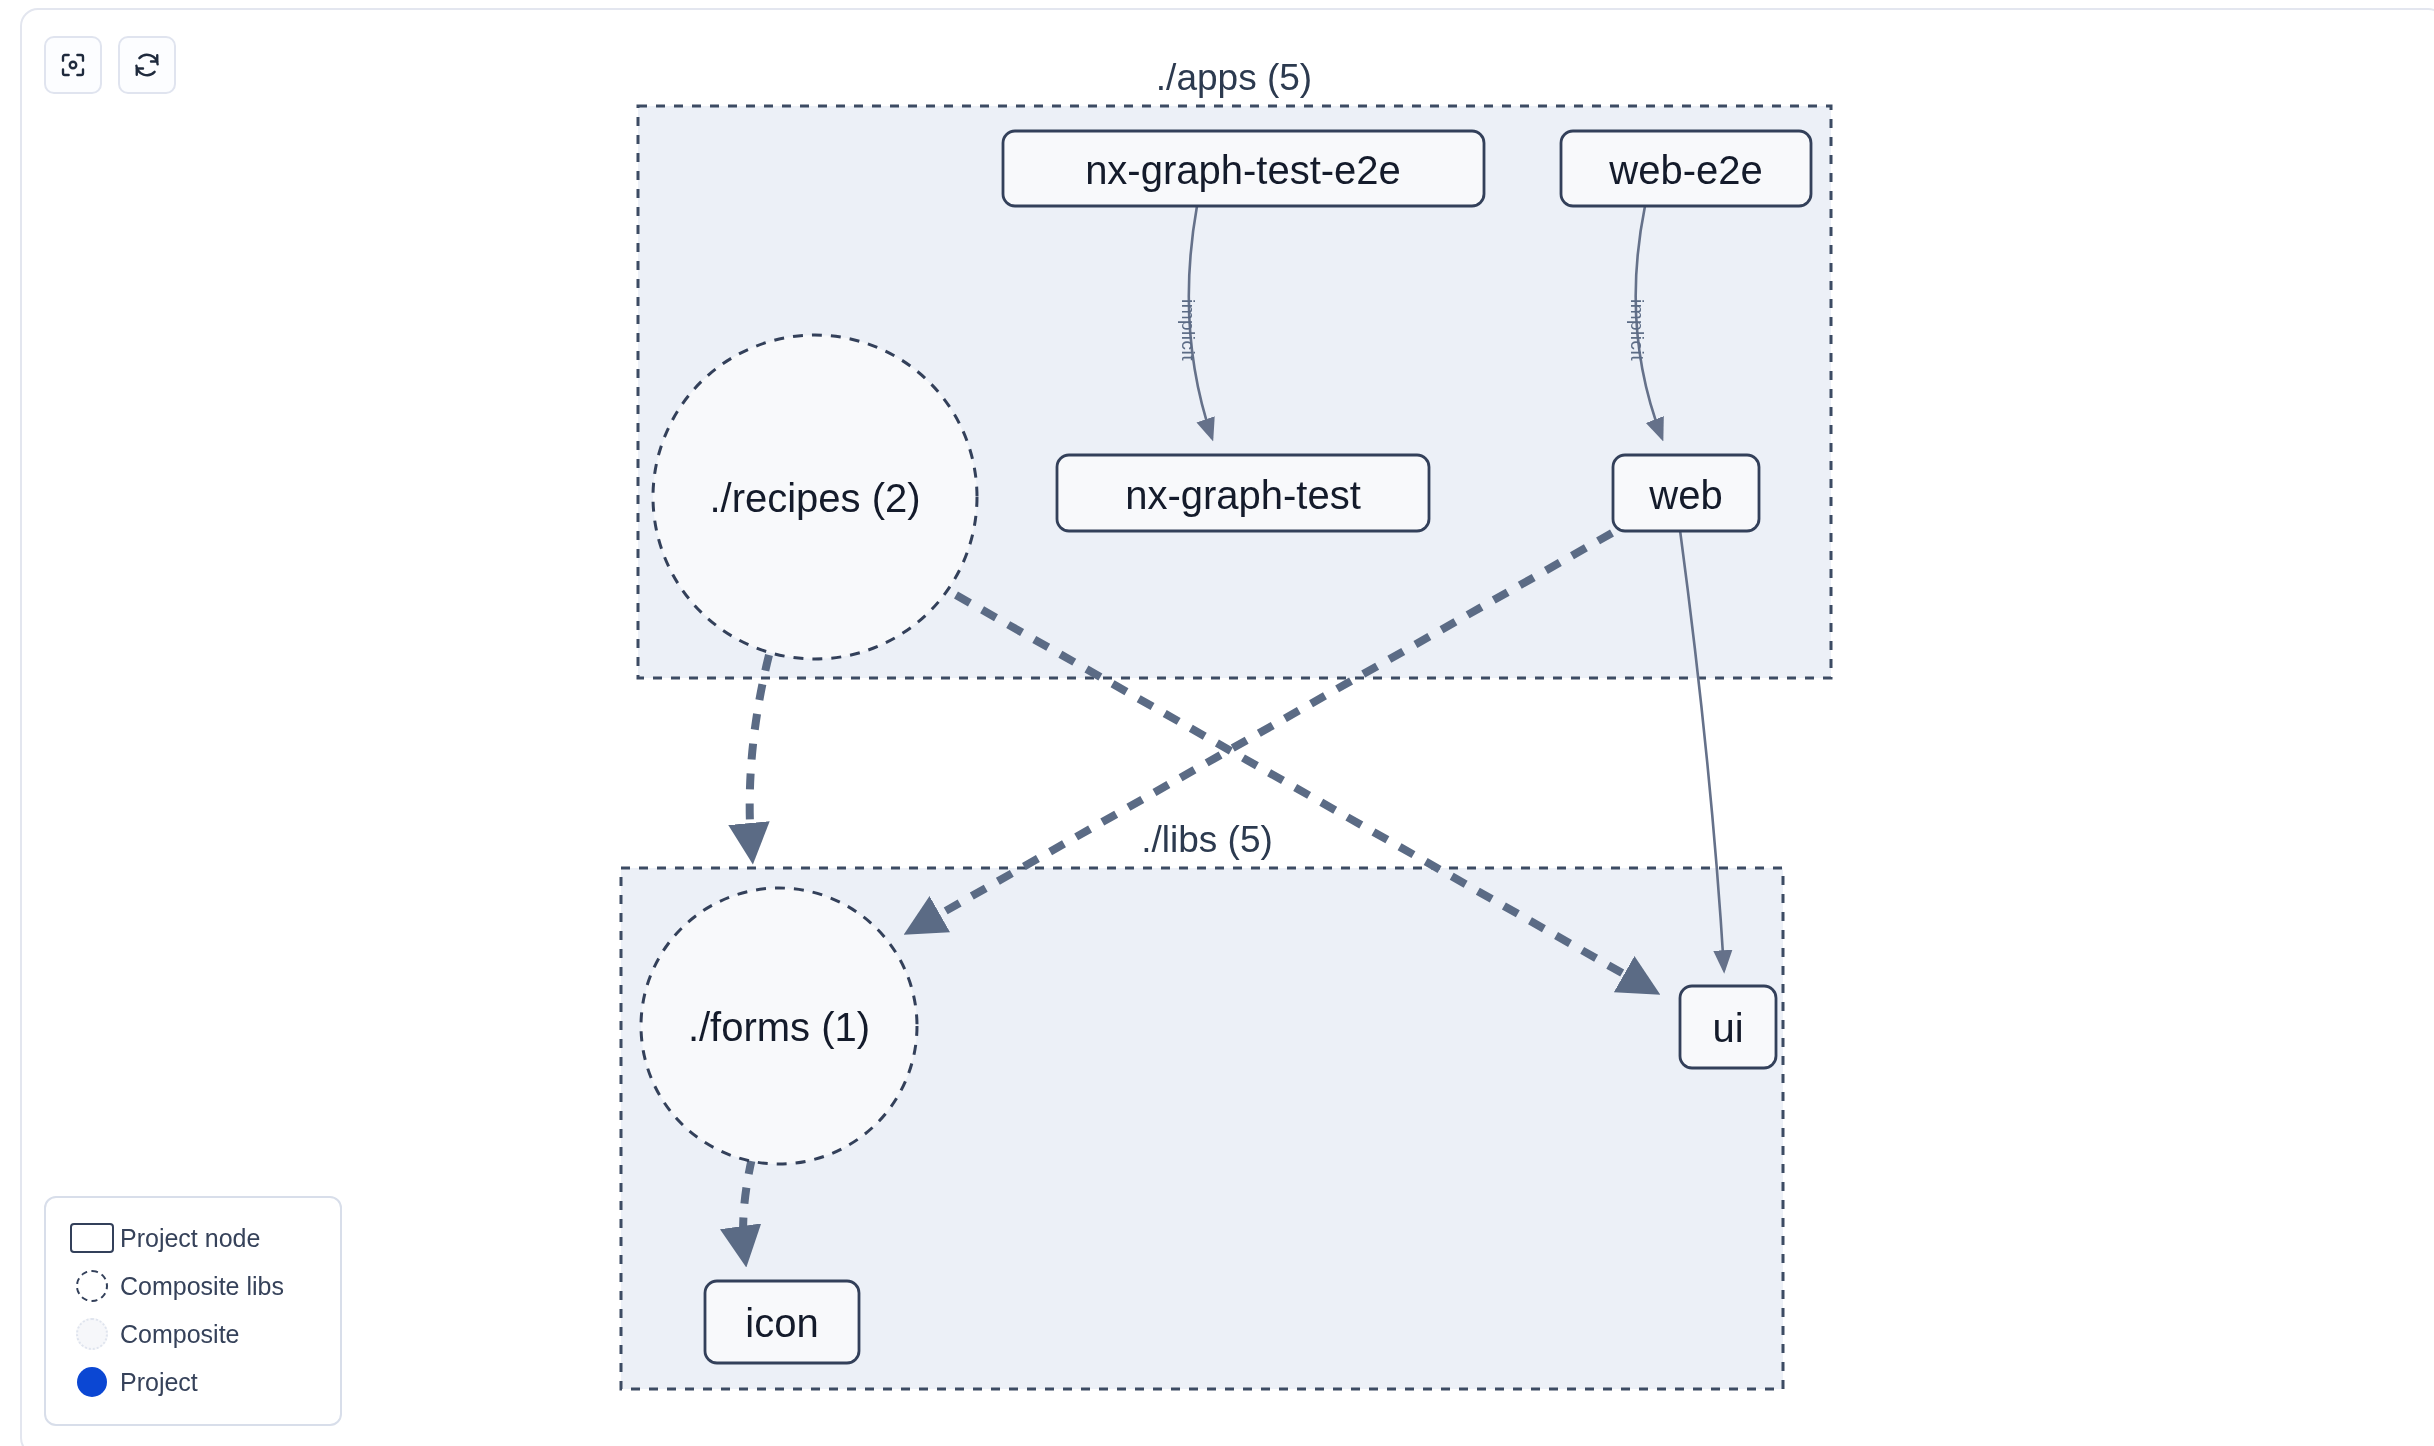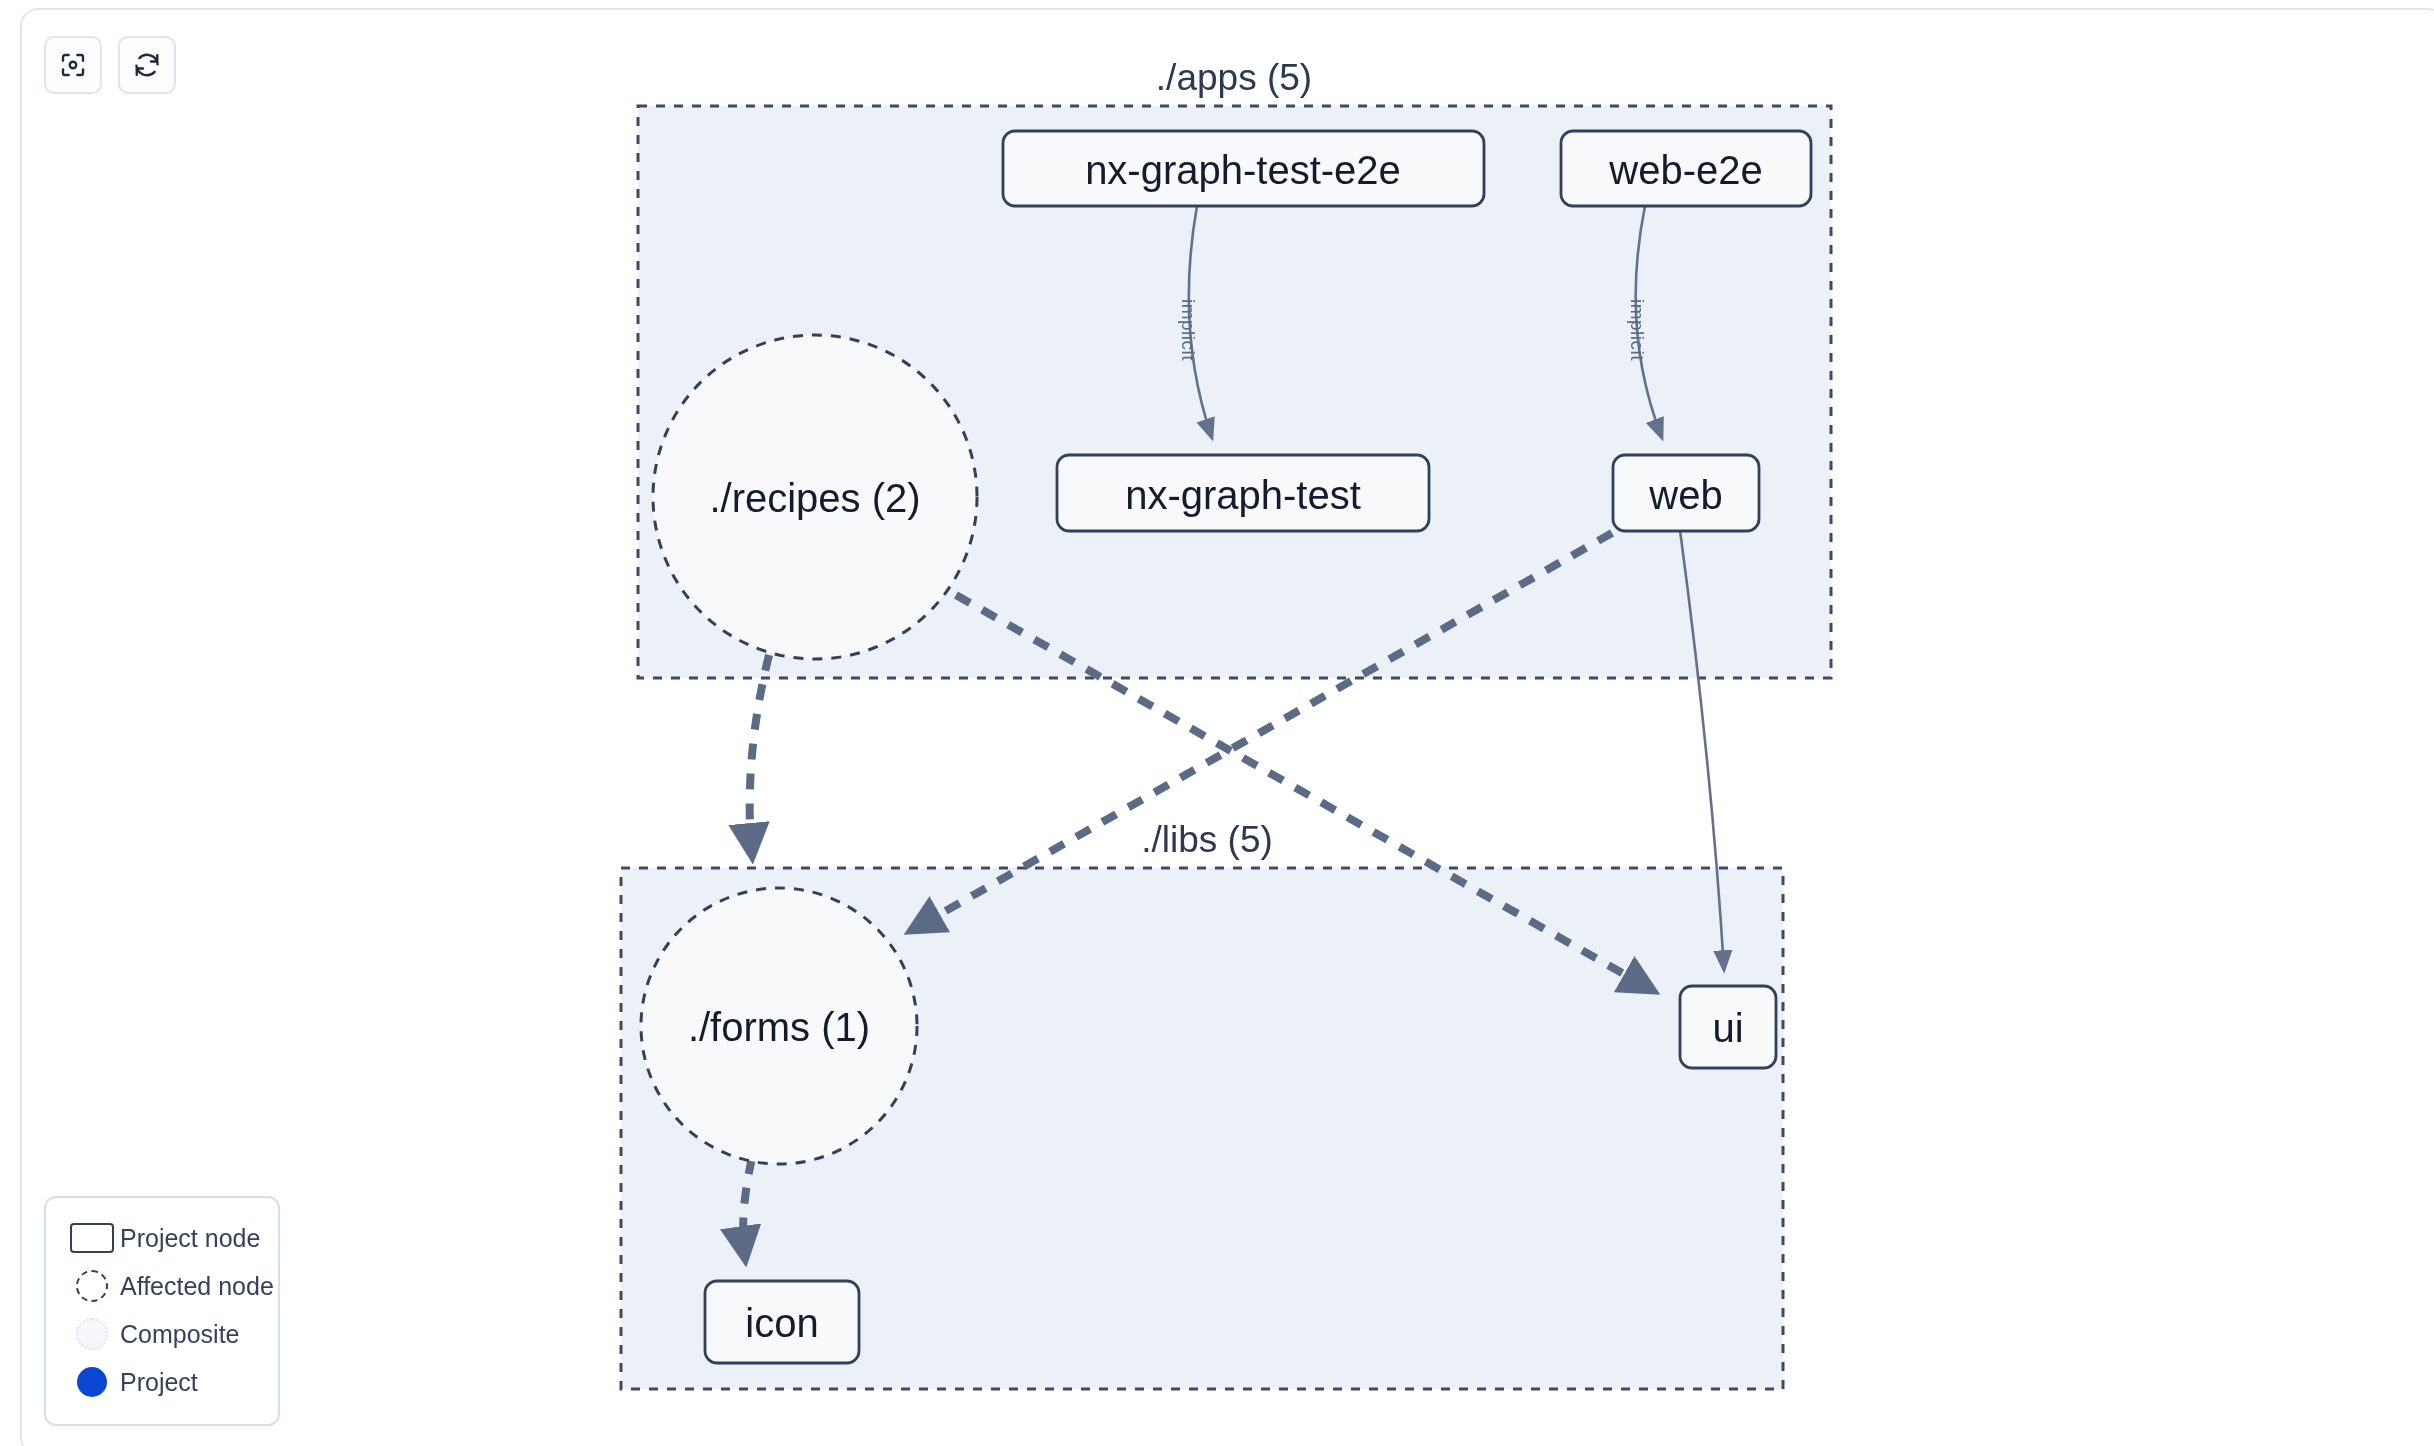--- a/index.html
+++ b/index.html
@@ -130,21 +130,21 @@
     text-anchor: middle;
     dominant-baseline: central;
     letter-spacing: 0.5px;
   }
 
   
   .legend {
     position: absolute;
     left: 32px;
     top: 1196px;
-    width: 236px;
+    width: 298px;
     border: 2px solid #d8deea;
     border-radius: 12px;
     background: #ffffff;
     padding: 16px 18px 18px 18px;
     box-sizing: border-box;
     z-index: 30;
   }
   .legend-row {
     display: flex;
     align-items: center;
@@ -320,21 +320,21 @@
       <span class="legend-swatch">
         <span class="sw-project"></span>
       </span>
       <span class="legend-text">Project node</span>
     </div>
 
     <div class="legend-row">
       <span class="legend-swatch">
         <span class="sw-composite"></span>
       </span>
-      <span class="legend-text">Affected node</span>
+      <span class="legend-text">Composite libs</span>
     </div>
 
     <div class="legend-row">
       <span class="legend-swatch">
         <span class="sw-affected"></span>
       </span>
       <span class="legend-text">Composite</span>
     </div>
 
     <div class="legend-row">

